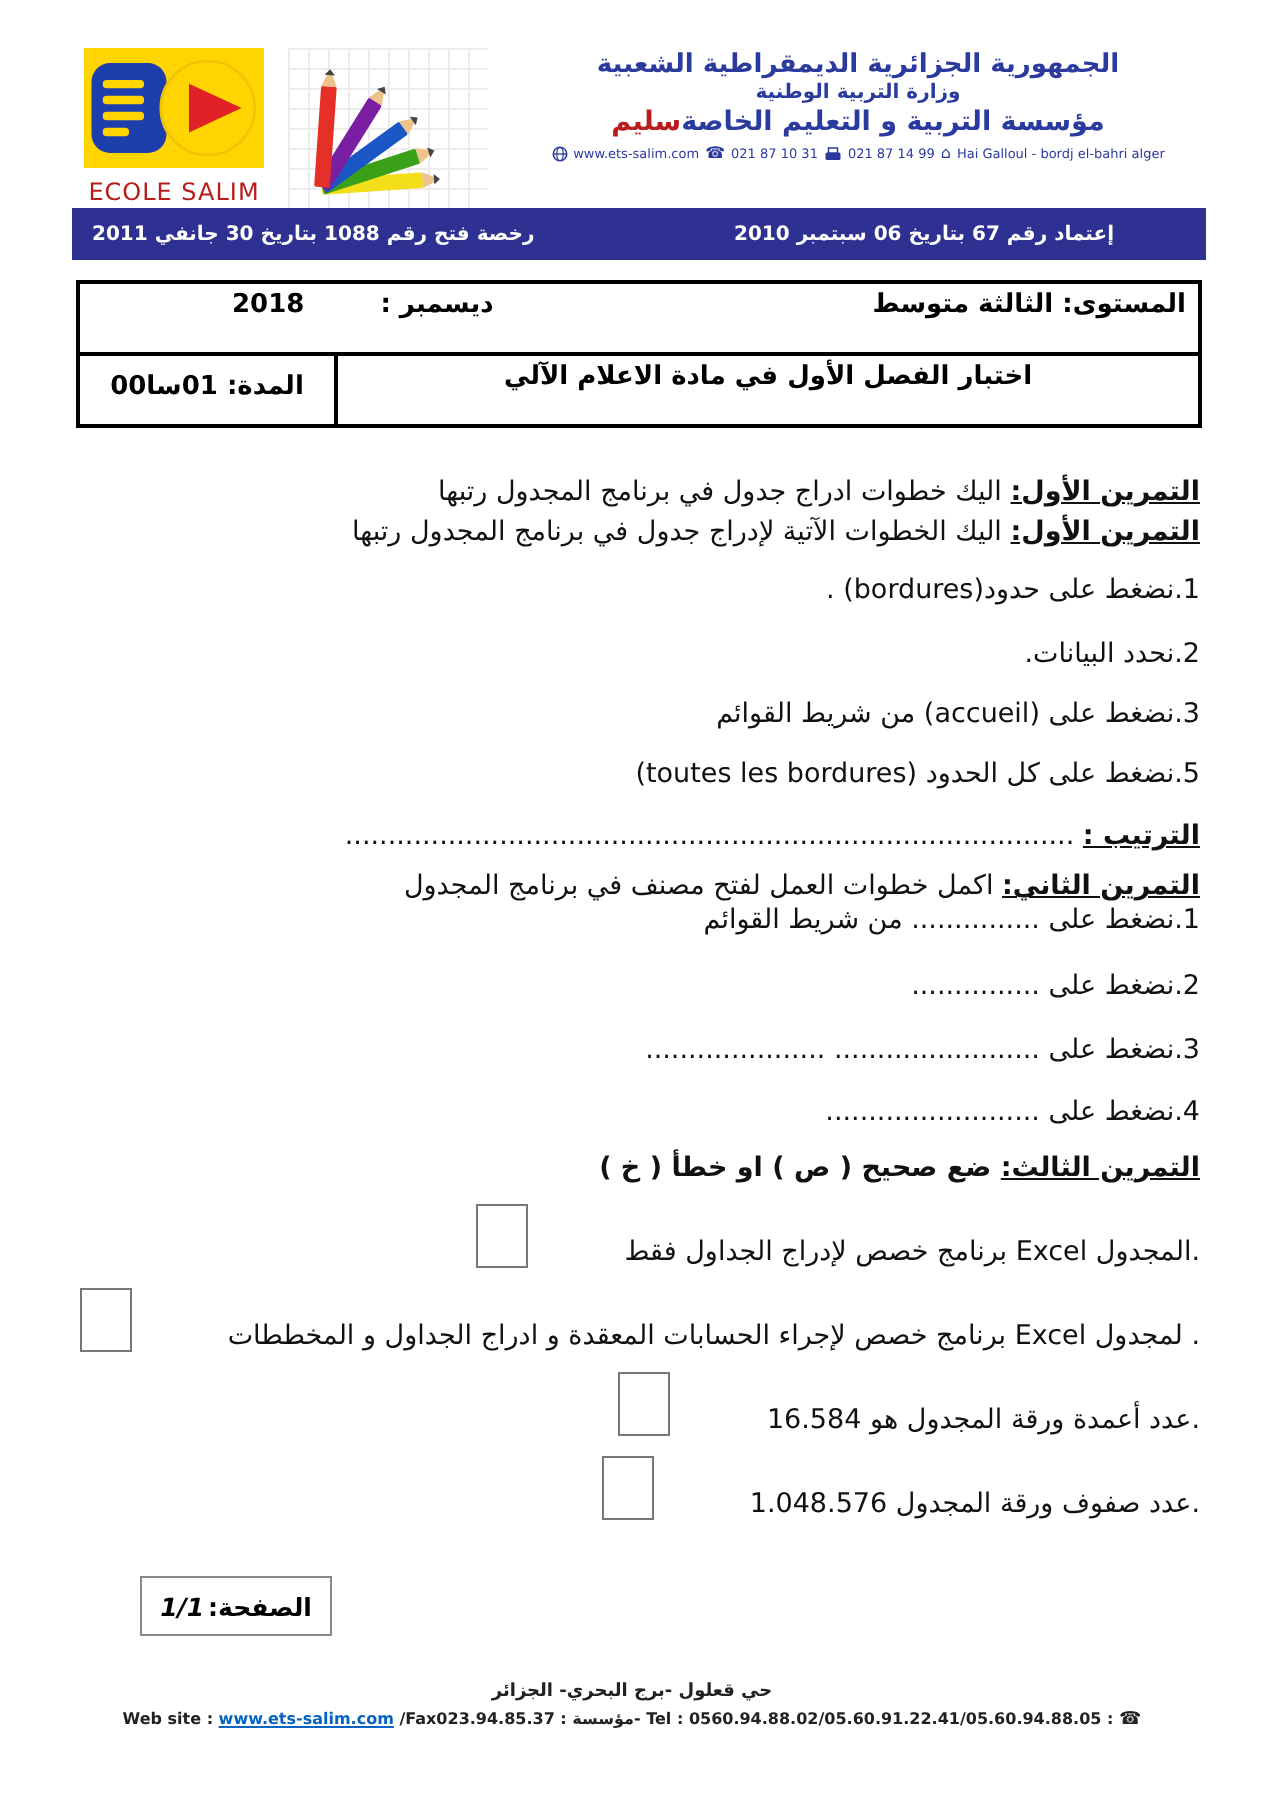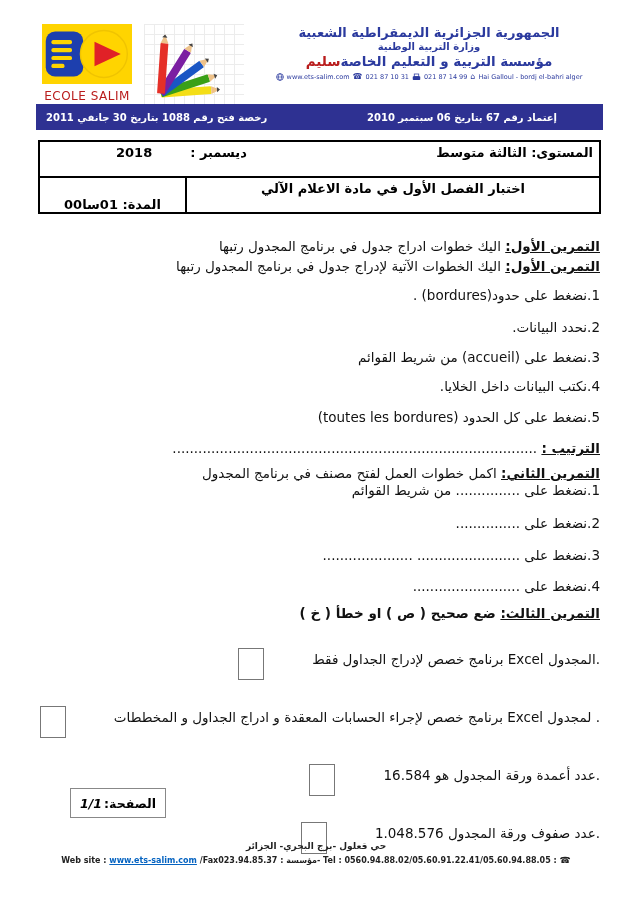--- a/index.html
+++ b/index.html
@@ -29,35 +29,35 @@
     display:flex; direction:rtl; align-items:center; justify-content:space-between; padding:0 46px 0 10px;
     font-size:10px; font-weight:bold; }
   .levels-box { background:#ed1c24; color:#fff; padding:2px 10px; font-size:9.5px; }
 
   
   .info-table { position:absolute; top:140px; left:38px; right:31px; height:74px; border:2px solid #000; direction:rtl; }
   .it-row1 { height:36px; border-bottom:2px solid #000; display:flex; direction:rtl; align-items:flex-start; padding:3px 6px; font-weight:bold; font-size:13px; }
   .it-monthyear { margin-inline-start:auto; margin-inline-end:70px; display:flex; direction:rtl; gap:38px; }
   .it-row2 { display:flex; direction:rtl; height:34px; }
   .exam-cell { flex:1; text-align:center; font-weight:bold; font-size:13px; padding-top:3px; }
-  .duration-cell { width:147px; flex:none; border-right:2px solid #000; text-align:center; font-weight:bold; font-size:13px; padding-top:19px; }
+  .duration-cell { width:129px; flex:none; border-right:2px solid #000; text-align:center; font-weight:bold; font-size:13px; padding-top:8px; }
 
   
   .content { position:absolute; top:228px; left:38px; right:32px; direction:rtl; text-align:right; font-size:13.5px; color:#111; }
   .content p { line-height:1.25; }
   .ex-title { font-weight:bold; text-decoration:underline; }
   .intro1 { margin-top:10px; }
   .intro2 { margin-top:3px; }
   .st1 { margin-top:12px; } .st2 { margin-top:15px; } .st3 { margin-top:13px; }
   .st4 { margin-top:13px; } .st5 { margin-top:14px; }
   .order-line { margin-top:14px; }
   .ex2-title { margin-top:8px; }
   .e2s1 { } .e2s2 { margin-top:16px; } .e2s3 { margin-top:15px; } .e2s4 { margin-top:14px; }
   .ex3-title { margin-top:11px; font-weight:bold; }
-  .statement { display:flex; direction:rtl; align-items:flex-start; margin-top:24px; min-height:34px;gap:38px; }
+  .statement { display:flex; direction:rtl; align-items:flex-end; margin-top:8px; min-height:34px;gap:38px; }
   .statement .st-text { padding-top:5px; }
   .checkbox { width:26px; height:32px; border:1px solid #777; background:#fff; flex:none; margin-inline-start:10px; margin-top:2px; }
 
   
   .page-box { position:absolute; left:70px; top:788px; min-width:96px; height:30px; border:1px solid #888;
     display:flex; align-items:center; justify-content:center; gap:2px; font-size:12.5px; font-weight:bold; direction:rtl; padding:0 8px; }
   .page-box .pnum { font-style:italic; }
   .footer-address { position:absolute; top:841px; left:0; right:0; text-align:center; font-size:9px; font-weight:bold; color:#222; }
   .footer-contact { position:absolute; top:855px; left:0; right:0; text-align:center; font-size:8px; font-weight:bold; color:#222; white-space:nowrap; }
   .footer-contact a { color:#0563c1; text-decoration:underline; }
@@ -145,21 +145,20 @@
   </div>
 
   <div class="content">
 
     <p class="intro1"><span class="ex-title">التمرين الأول:</span> <span>اليك خطوات ادراج جدول في برنامج المجدول رتبها</span></p>
     <p class="intro2"><span class="ex-title">التمرين الأول:</span> <span>اليك الخطوات الآتية لإدراج جدول في برنامج المجدول رتبها</span></p>
 
     <p class="st1">1.نضغط على حدود(bordures) .</p>
     <p class="st2">2.نحدد البيانات.</p>
     <p class="st3">3.نضغط على (accueil)  من شريط القوائم</p>
-    <p class="st4">4.نكتب البيانات داخل الخلايا.</p>
     <p class="st5">5.نضغط على كل الحدود (toutes les bordures)</p>
 
     <p class="order-line"><span class="ex-title">الترتيب :</span> <span>.....................................................................................</span></p>
 
     <p class="ex2-title"><span class="ex-title">التمرين الثاني:</span> <span>اكمل خطوات العمل لفتح مصنف في برنامج المجدول</span></p>
 
     <p class="e2s1">1.نضغط على ............... من شريط القوائم</p>
     <p class="e2s2">2.نضغط على ...............</p>
     <p class="e2s3">3.نضغط على ........................ .....................</p>
     <p class="e2s4">4.نضغط على .........................</p>

